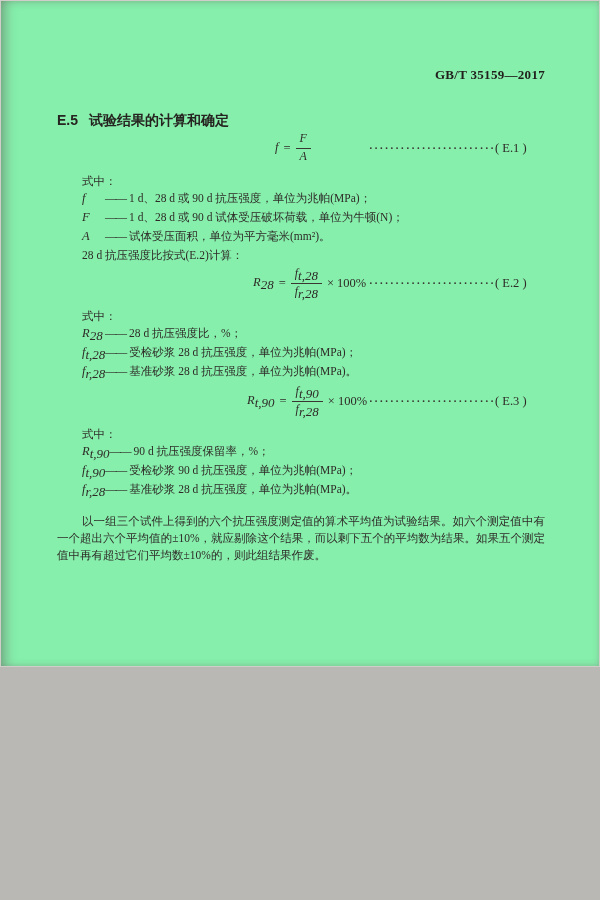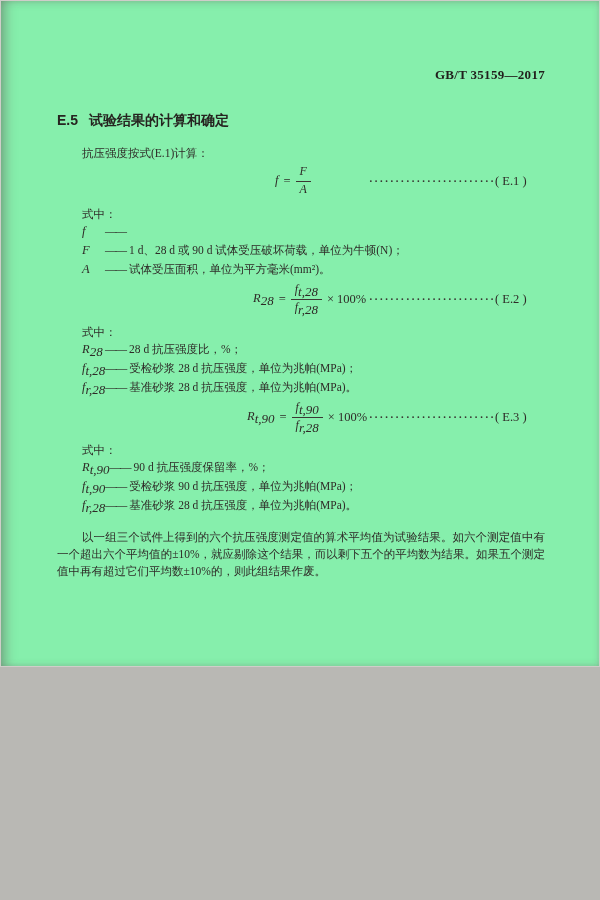--- a/index.html
+++ b/index.html
@@ -79,52 +79,53 @@
 
 <div class="page">
   <div class="content">
 
     <div class="std-code">GB/T 35159—2017</div>
 
     <div class="heading">
       <span class="sec-no">E.5</span><span>试验结果的计算和确定</span>
     </div>
 
-    <div class="p-intro">抗压强度按式(E.1)计算：</div>
 
     <div class="formula-row">
       <span class="math e1">
         <span class="vari"><span>f</span><span class="sub"></span></span>
         <span class="eq">=</span>
         <span class="frac">
           <span class="num vari"><span>F</span><span class="sub"></span></span>
           <span class="den vari"><span>A</span><span class="sub"></span></span>
         </span>
       </span>
       <span class="leader">································································</span>
       <span class="flabel">( E.1 )</span>
     </div>
 
     <div class="where">式中：</div>
 
     <div class="def-row">
       <span class="def-sym"><span>f</span><span class="sub"></span></span>
       <span class="def-dash">——</span>
+      <span>1 d、28 d 或 90 d 抗压强度，单位为兆帕(MPa)；</span>
     </div>
     <div class="def-row">
       <span class="def-sym"><span>F</span><span class="sub"></span></span>
       <span class="def-dash">——</span>
       <span>1 d、28 d 或 90 d 试体受压破坏荷载，单位为牛顿(N)；</span>
     </div>
     <div class="def-row">
       <span class="def-sym"><span>A</span><span class="sub"></span></span>
       <span class="def-dash">——</span>
       <span>试体受压面积，单位为平方毫米(mm²)。</span>
     </div>
 
+    <div class="p-intro tight">28 d 抗压强度比按式(E.2)计算：</div>
 
     <div class="formula-row">
       <span class="math e2">
         <span class="vari"><span>R</span><span class="sub">28</span></span>
         <span class="eq">=</span>
         <span class="frac">
           <span class="num vari"><span>f</span><span class="sub">t,28</span></span>
           <span class="den vari"><span>f</span><span class="sub">r,28</span></span>
         </span>
         <span class="tail">× 100%</span>

